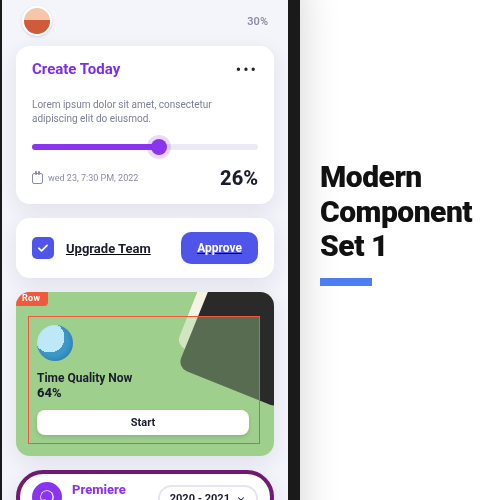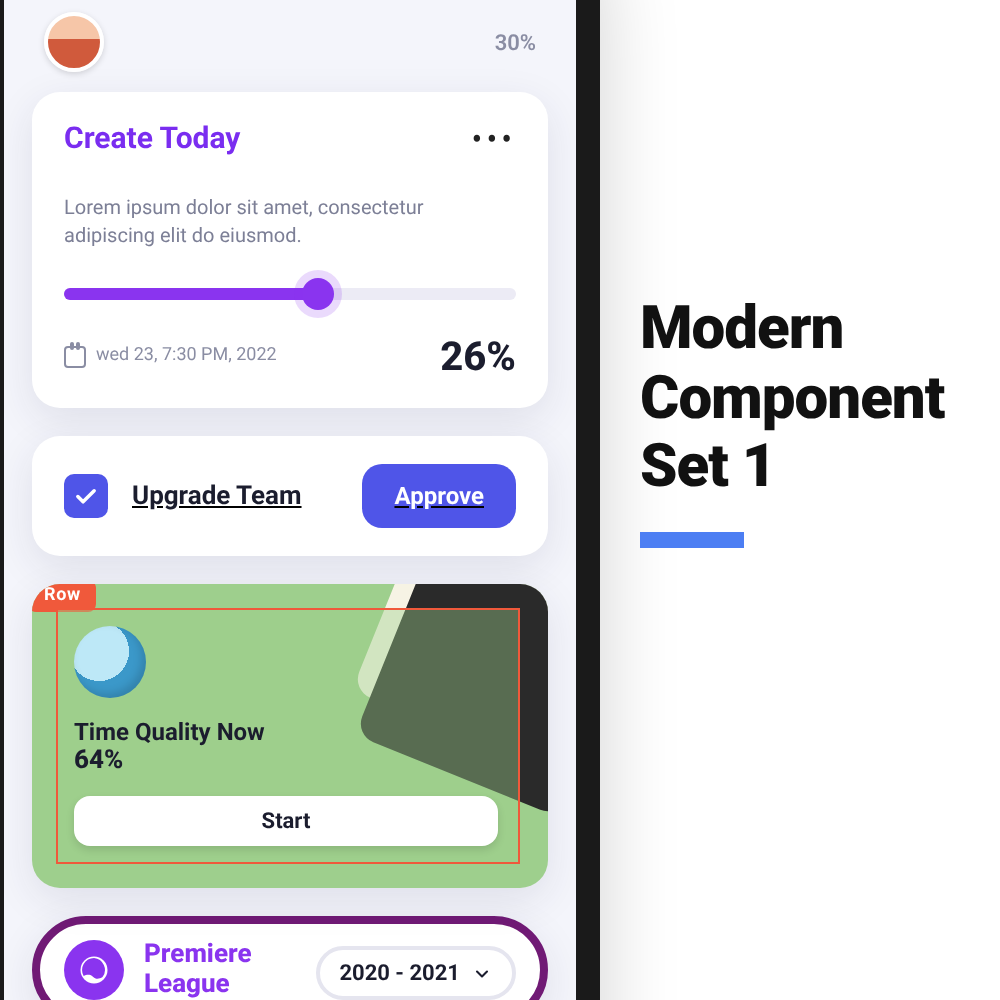--- a/index.html
+++ b/index.html
@@ -27,40 +27,40 @@
   .cal-icon::before, .cal-icon::after { content:""; position:absolute; top:-3px; width:2px; height:4px; background:#8a8da3; border-radius:1px; }
   .cal-icon::before { left:2px; } .cal-icon::after { right:2px; }
   .big-pct { font-size: 20px; font-weight: 800; color: #1b1d2e; }
 
   .upgrade-row { display: flex; align-items: center; gap: 12px; text-decoration: underline; }
   .checkbox { width: 22px; height: 22px; border-radius: 5px; background: #4f55e8; display: flex; align-items: center; justify-content: center; flex: none; }
   .checkbox svg { width: 14px; height: 14px; }
   .upgrade-label { flex: 1; font-size: 13px; font-weight: 700; color: #1b1d2e; }
   .approve-btn { background: #4f55e8; color: #fff; border: none; border-radius: 10px; padding: 9px 16px; font-size: 12px; font-weight: 700; }
 
-  .time-card { background: #9ecf8d; border-radius: 14px; padding: 12px 14px 12px 12px; margin-bottom: 14px; position: relative; overflow: hidden; box-shadow: 0 6px 20px rgba(40,40,80,.10); }
+  .time-card { background: #9ecf8d; border-radius: 14px; padding: 24px 14px 12px 12px; margin-bottom: 14px; position: relative; overflow: hidden; box-shadow: 0 6px 20px rgba(40,40,80,.10); }
   .time-dec1 { position:absolute; right:-30px; top:-10px; width:110px; height:110px; background:#2a2a2a; transform:rotate(22deg); border-radius:10px; }
   .time-dec2 { position:absolute; right:-40px; top:-40px; width:120px; height:120px; background:#f6f3e4; transform:rotate(22deg); border-radius:10px; }
   .time-tag { position:absolute; left:-2px; top:-2px; background:#f0593b; color:#fff; font-size:9px; font-weight:700; padding:3px 8px; border-radius:4px; letter-spacing:.3px; }
   .time-inner { display:flex; gap:10px; position:relative; border:1.5px solid #f0593b; border-radius:0; padding:8px 10px 8px 8px; background:rgba(158,207,141,.4);flex-direction:column; }
   .time-icon { width:36px; height:36px; border-radius:50%; background:radial-gradient(circle at 35% 35%, #bde8f7 0 45%, #3b98c9 45% 100%); flex:none; box-shadow: inset -2px -2px 4px rgba(0,0,0,.15); }
   .time-text { flex:1; }
   .time-title { font-size:12px; font-weight:700; color:#1b1d2e; }
   .time-pct { font-size:13px; font-weight:800; color:#1b1d2e; }
   .start-btn { background:#fff; border:none; border-radius:8px; padding:6px 14px; font-size:11px; font-weight:700; color:#1b1d2e; box-shadow:0 2px 4px rgba(0,0,0,.12); }
 
   .league-card { background:#fff; border:4px solid #701a75; border-radius:40px; padding:8px 12px; display:flex; align-items:flex-end; gap:10px; box-shadow:0 6px 20px rgba(40,40,80,.10); }
   .league-badge { width:30px; height:30px; border-radius:50%; background:#8a34ef; display:flex; align-items:center; justify-content:center; flex:none; }
   .league-badge svg { width:18px; height:18px; }
   .league-title { flex:1; font-size:13px; font-weight:800; color:#8a34ef; }
   .season-pill { display:flex; align-items:center; gap:6px; border:2px solid #e5e5ef; border-radius:20px; padding:5px 10px; font-size:11px; font-weight:700; color:#1b1d2e; }
   .chev { width:10px; height:10px; }
 
   
-  .right { position:absolute; left:320px; top:148px; right:0; padding-right:0; }
+  .right { position:absolute; left:320px; top:160px; right:0; padding-right:0; }
   .heading { font-family: Montserrat, "Segoe UI", Arial, sans-serif; font-weight:900; font-size:30px; line-height:1.15; color:#111; letter-spacing:-.5px; }
   .underline { width:52px; height:8px; background:#4c7ef3; margin-top:14px; }
 </style>
 </head>
 <body>
 
 <div class="stage">
   <div class="phone-wrap">
     <div class="phone-frame">
 

